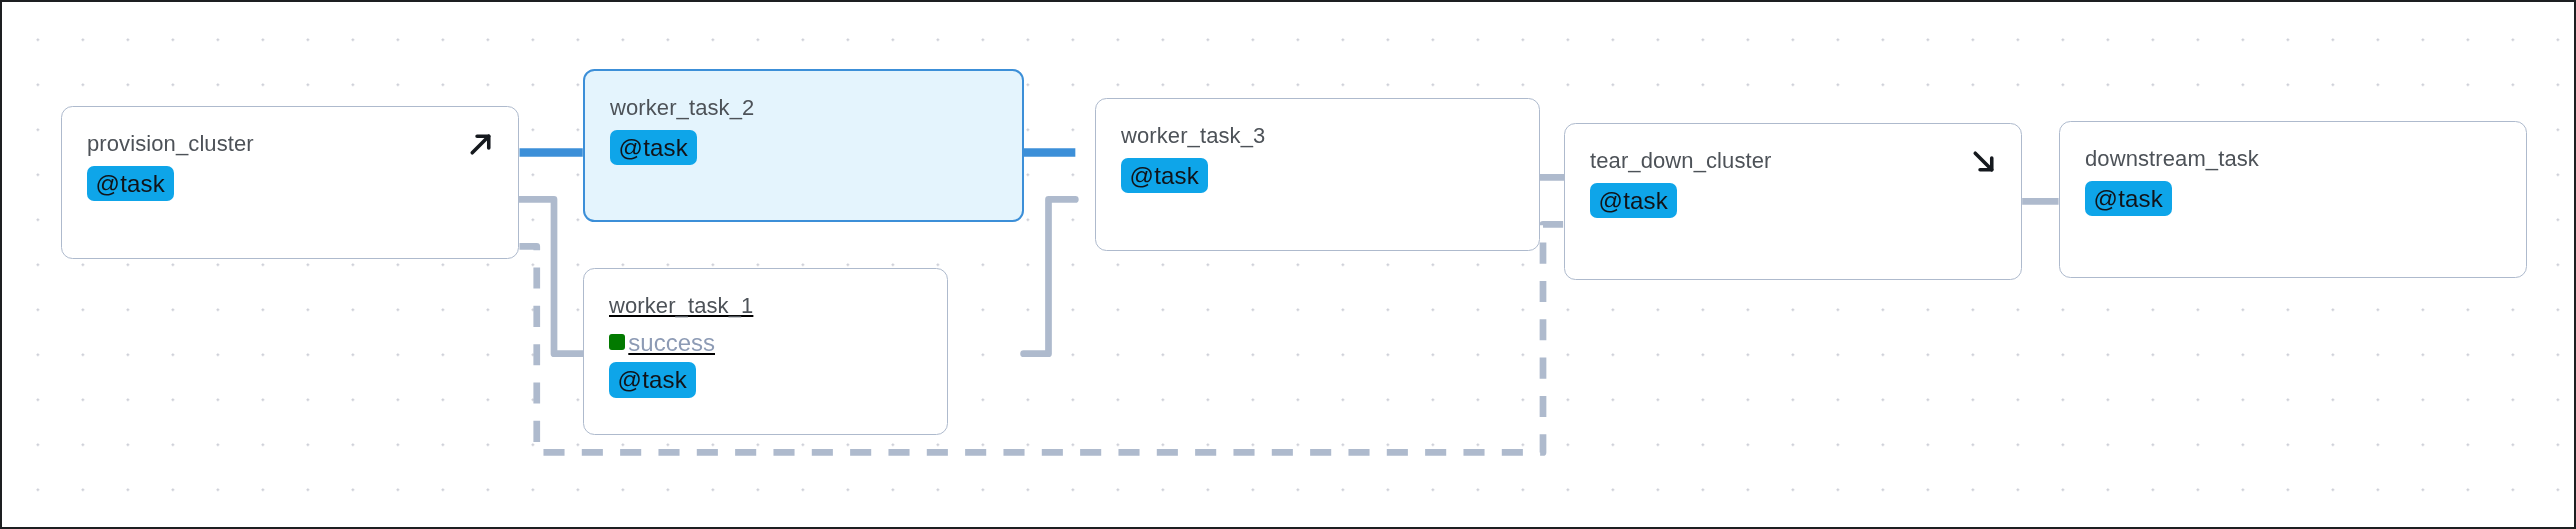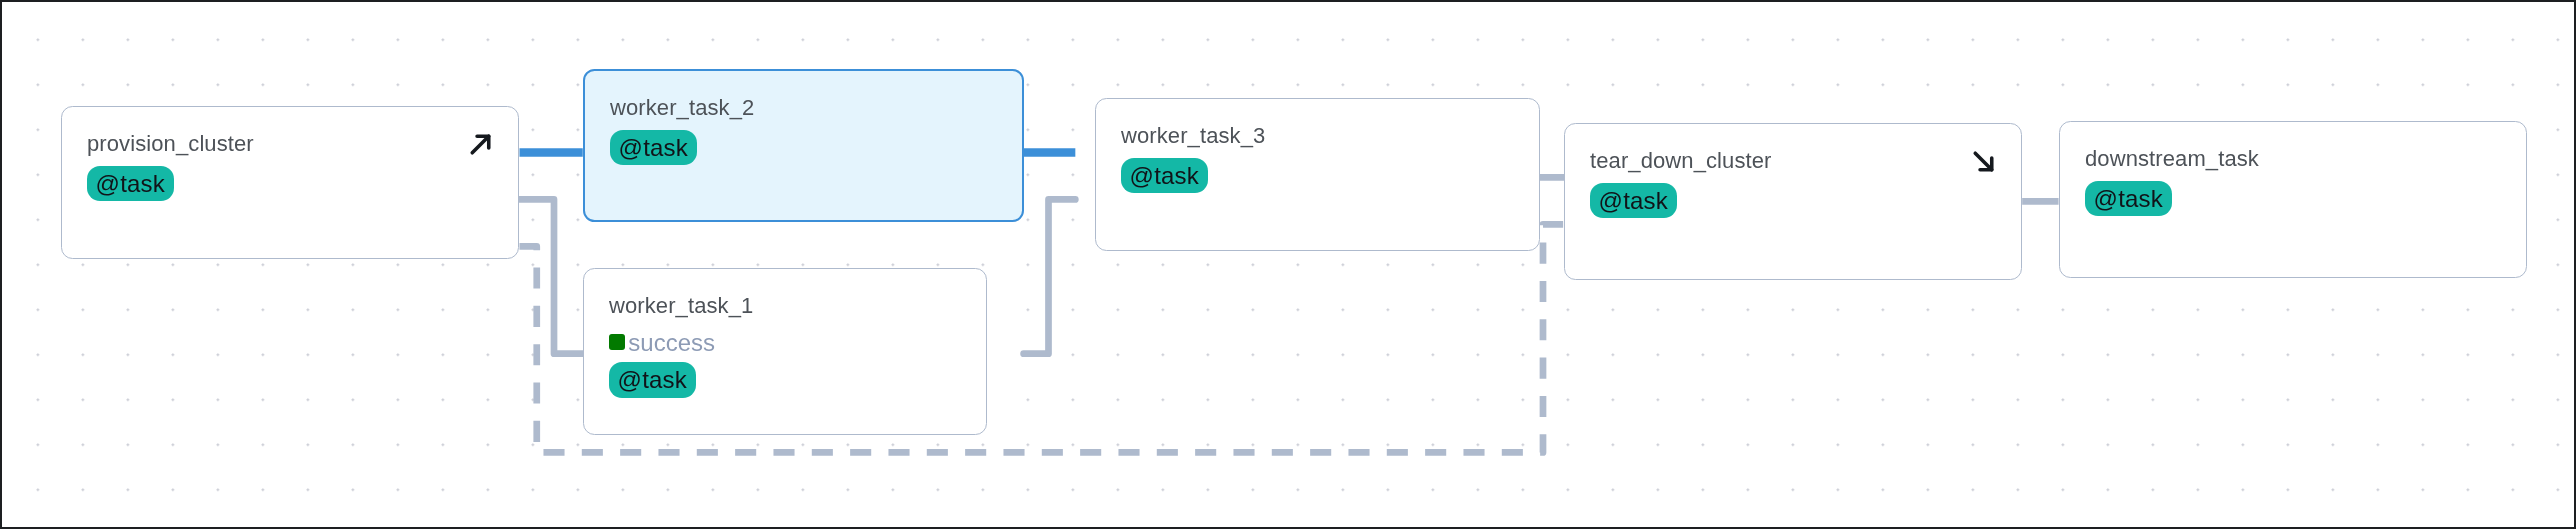--- a/index.html
+++ b/index.html
@@ -54,22 +54,22 @@
   }
   .state-label{
     font-size:24px;line-height:27px;color:#8d9bb5;
   }
   .badge-row{margin-top:6.7px;}
   .badge{
     display:inline-block;
     font-size:24px;
     line-height:29px;
     color:#111318;
-    background:#14b8a6;
-    border-radius:13px;
+    background:#0ea5e9;
+    border-radius:7px;
     padding:2.9px 8.6px 3.8px 8.6px;
     letter-spacing:0.2px;
   }
   .node-icon{
     position:absolute;
     right:21px;top:21px;
     width:33px;height:33px;
     color:#15191e;
   }
   .node-icon svg{display:block;width:33px;height:33px;}
@@ -110,21 +110,21 @@
     </span>
   </div>
 
   <div class="node selected" style="left:581px;top:67px;width:441px;height:153px;">
     <div class="node-title">worker_task_2</div>
     <div class="badge-row">
       <span class="badge">@task</span>
     </div>
   </div>
 
-  <div class="node" style="left:581px;top:266px;width:404px;height:167px;">
+  <div class="node" style="left:581px;top:266px;width:365px;height:167px;text-decoration:underline;">
     <div class="node-title">worker_task_1</div>
     <div class="state-row">
       <span class="state-swatch"></span>
       <span class="state-label">success</span>
     </div>
     <div class="badge-row">
       <span class="badge">@task</span>
     </div>
   </div>
 

